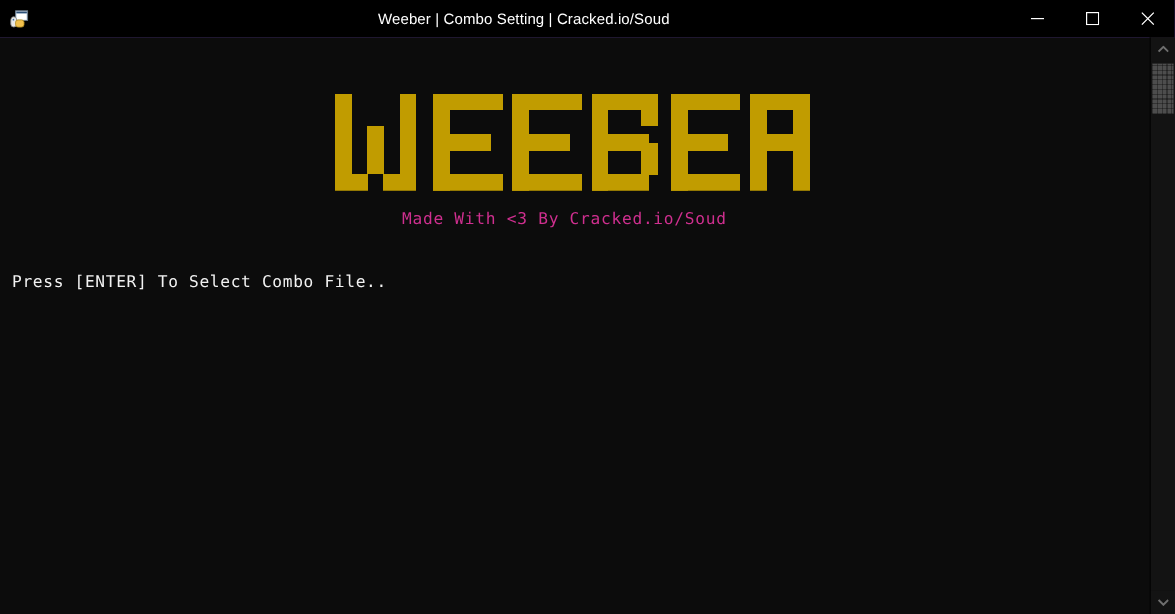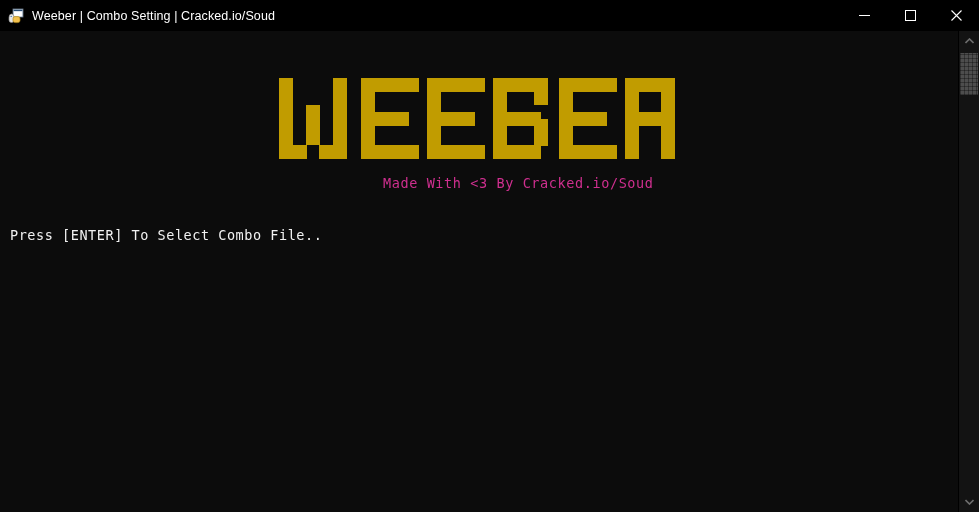--- a/index.html
+++ b/index.html
@@ -15,20 +15,21 @@
     font-family: "DejaVu Sans Mono", monospace;
   }
 
   .window {
     position: relative;
     width: 979px;
     height: 512px;
     background: #8b5cf6;
     display: flex;
     flex-direction: column;
+    text-align: center;
   }
 
   
   .titlebar {
     height: 31px;
     background: #000000;
     display: flex;
     align-items: center;
     flex: 0 0 auto;
     user-select: none;
@@ -94,21 +95,20 @@
 
   .subtitle {
     position: absolute;
     left: 335px;
     top: 144px;
     color: #cf2f8f;
     font-family: "DejaVu Sans Mono", monospace;
     font-size: 13.5px;
     letter-spacing: 0.6px;
     white-space: nowrap;
-    margin-left: 48px;
   }
 
   .prompt-line {
     position: absolute;
     left: 10px;
     top: 196px;
     color: #f2f2f2;
     font-family: "DejaVu Sans Mono", monospace;
     font-size: 13.5px;
     letter-spacing: 0.55px;

